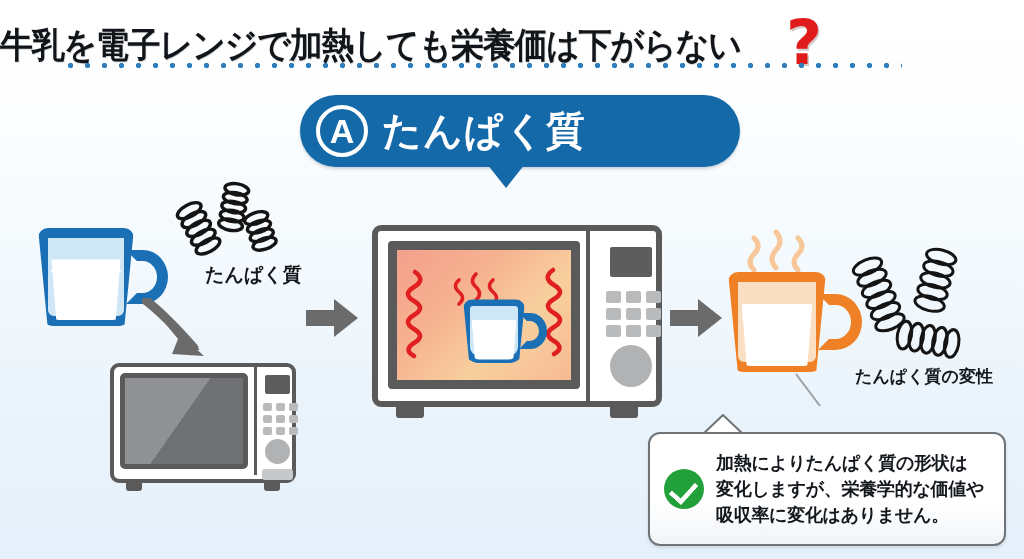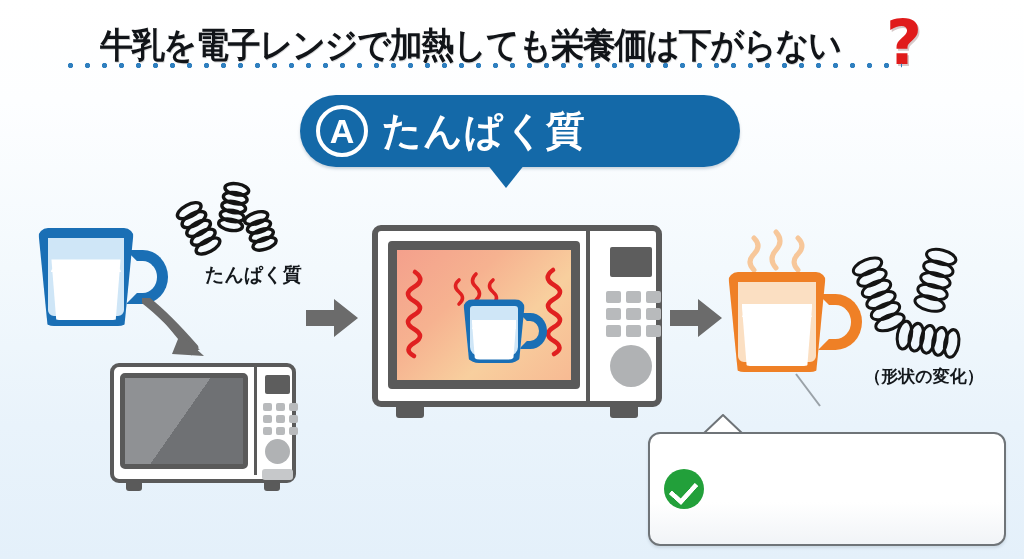--- a/index.html
+++ b/index.html
@@ -8,21 +8,21 @@
     font-family:"Liberation Sans","DejaVu Sans",sans-serif;
     background:#ffffff;
   }
   #stage{
     position:relative;width:1024px;height:559px;
     background:linear-gradient(180deg,#ffffff 0%,#fdfeff 18%,#f3f9fd 48%,#e9f3fb 76%,#e4f0fa 100%);
     overflow:hidden;
   }
 
   
-  .title-wrap{position:absolute;left:0;top:14px;width:1024px;text-align:center;}
+  .title-wrap{position:absolute;left:0;top:14px;width:1024px;text-align:left;}
   .title-row{display:inline-block;position:relative;white-space:nowrap;}
   .title-text{
     display:inline-block;
     font-family:"DejaVu Sans","Liberation Sans",sans-serif;
     font-weight:bold;font-size:35px;line-height:44px;color:#111418;
     letter-spacing:-1.2px;
     transform:scaleX(0.94);transform-origin:left center;
     text-shadow:0.7px 0.7px 0 rgba(120,120,120,.28);
   }
   .qmark{
@@ -367,32 +367,37 @@
         <ellipse cx="52" cy="2" rx="14" ry="7"></ellipse>
           <ellipse cx="52" cy="14" rx="14" ry="7"></ellipse>
         <ellipse cx="52" cy="26" rx="14" ry="7"></ellipse>
           <ellipse cx="52" cy="38" rx="14" ry="7"></ellipse>
         <ellipse cx="52" cy="50" rx="14" ry="7"></ellipse>
       </g>
     </svg>
   </div>
 
   <div class="lbl" id="denat-label">
-    <div>（形状の変化）</div>
+    <div>たんぱく質の変性</div>
   </div>
 
   <div class="pointer-line" style="left:790px;top:372px;">
     <svg width="60" height="60" viewBox="0 0 60 60">
       <path d="M6 2 L30 34" stroke="#9aa2a8" stroke-width="2" fill="none"></path>
     </svg>
   </div>
 
   <div class="callout-tail">
     <svg width="46" height="22" viewBox="0 0 46 22">
       <path d="M2 21 L23 1 L44 21" fill="#ffffff" stroke="#6f7478" stroke-width="2" stroke-linejoin="round"></path>
       <path d="M4 21 L42 21" stroke="#ffffff" stroke-width="4"></path>
     </svg>
   </div>
   <div class="callout">
     <div class="check"></div>
+    <div class="callout-text">
+      <div>加熱によりたんぱく質の形状は</div>
+      <div>変化しますが、栄養学的な価値や</div>
+      <div>吸収率に変化はありません。</div>
+    </div>
   </div>
 
 </div>
 
 </body></html>

